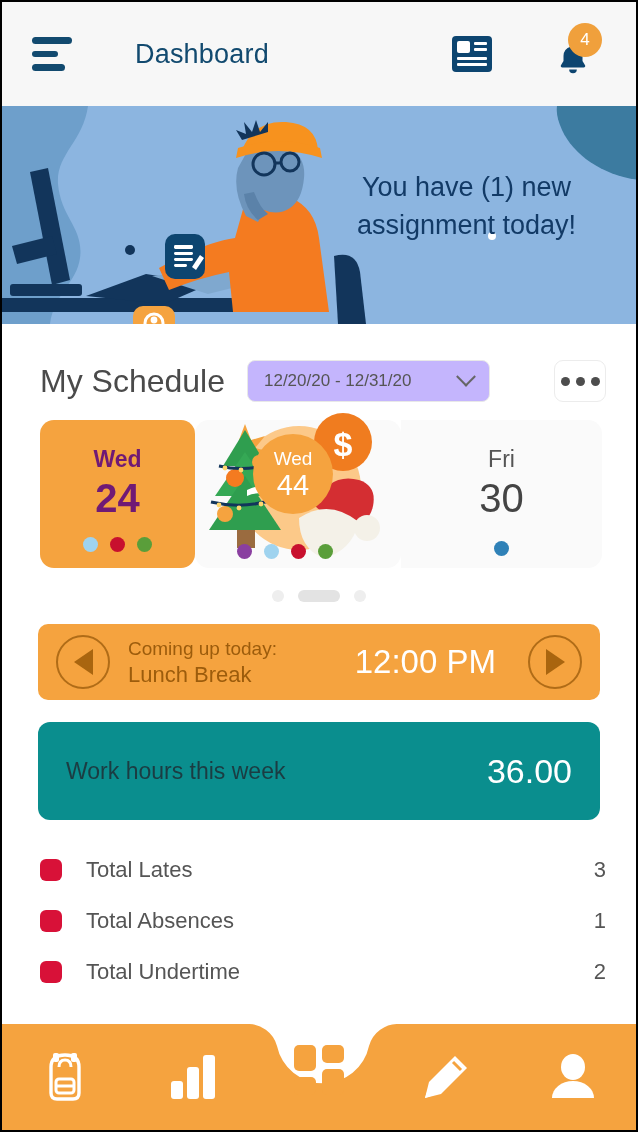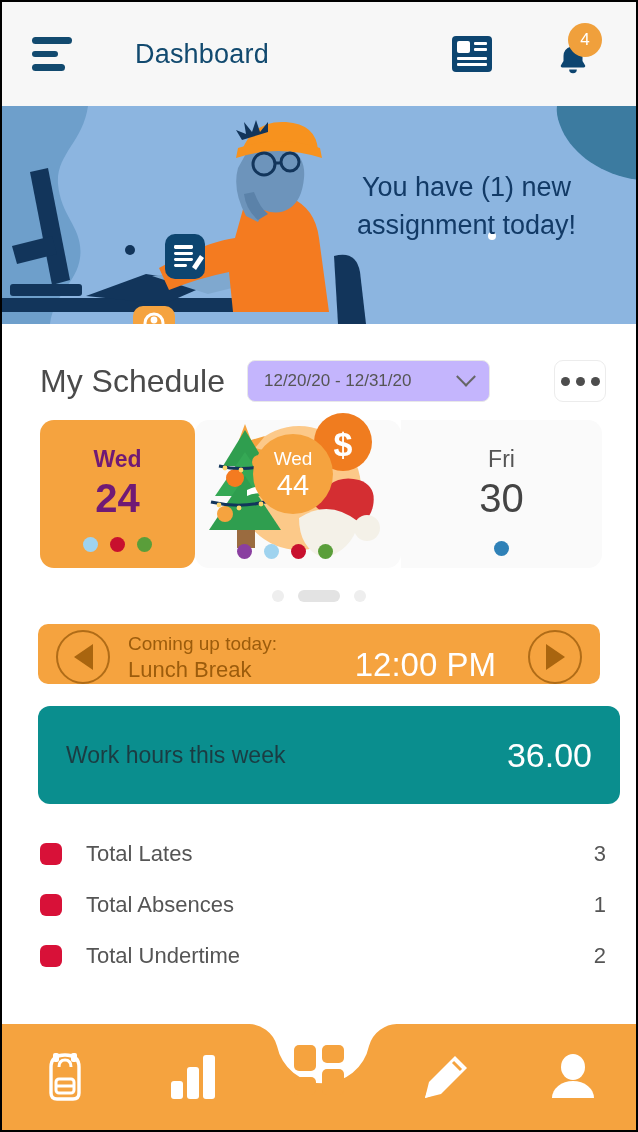--- a/index.html
+++ b/index.html
@@ -176,42 +176,42 @@
   .xmas-label .dnum { font-size: 29px; line-height: 31px; font-weight:300;}
   .xmas .dotrow { position: absolute; left: 42px; top: 122px; z-index: 6; }
 
   .pager { display: flex; justify-content: center; align-items:center; gap: 14px; margin-top: 22px; }
   .pager i { width: 12px; height: 12px; border-radius: 50%; background: #eeeeee; display:block;}
   .pager i.active { width: 42px; border-radius: 7px; background: #e3e3e3; }
 
   
   .comingup {
     margin: 22px 36px 0 36px;
-    height: 60px;
+    height: 76px;
     background: #f5a33f;
     border-radius: 10px;
-    display: flex; align-items: flex-end;
+    display: flex; align-items: center;
     padding: 0 18px;
   }
   .arrow-btn {
     width: 54px; height: 54px; border-radius: 50%;
     border: 2px solid #b06c17;
     display: flex; align-items: center; justify-content: center;
     cursor: pointer; flex: 0 0 auto;
   }
   .tri-l { width:0;height:0;border-top:13px solid transparent;border-bottom:13px solid transparent;border-right:19px solid #a9650f; }
   .tri-r { width:0;height:0;border-top:13px solid transparent;border-bottom:13px solid transparent;border-left:19px solid #a9650f; }
   .cu-text { margin-left: 18px; color: #9c5c0c; }
   .cu-text .l1 { font-size: 19px; line-height: 25px; }
   .cu-text .l2 { font-size: 22px; line-height: 28px; }
   .cu-time { margin-left: auto; margin-right: 32px; color: #fff; font-size: 33px; font-weight: 300; }
 
   
   .workhours {
-    margin: 22px 16px 0 36px;
+    margin: 22px 36px 0 36px;
     height: 98px;
     background: #0a8e8e;
     border-radius: 12px;
     display: flex; align-items: center;
     padding: 0 28px;
   }
   .wh-label { font-size: 23px; color: #1b3c42; }
   .wh-value { margin-left: auto; font-size: 34px; color: #fff; font-weight: 300;}
 
   

